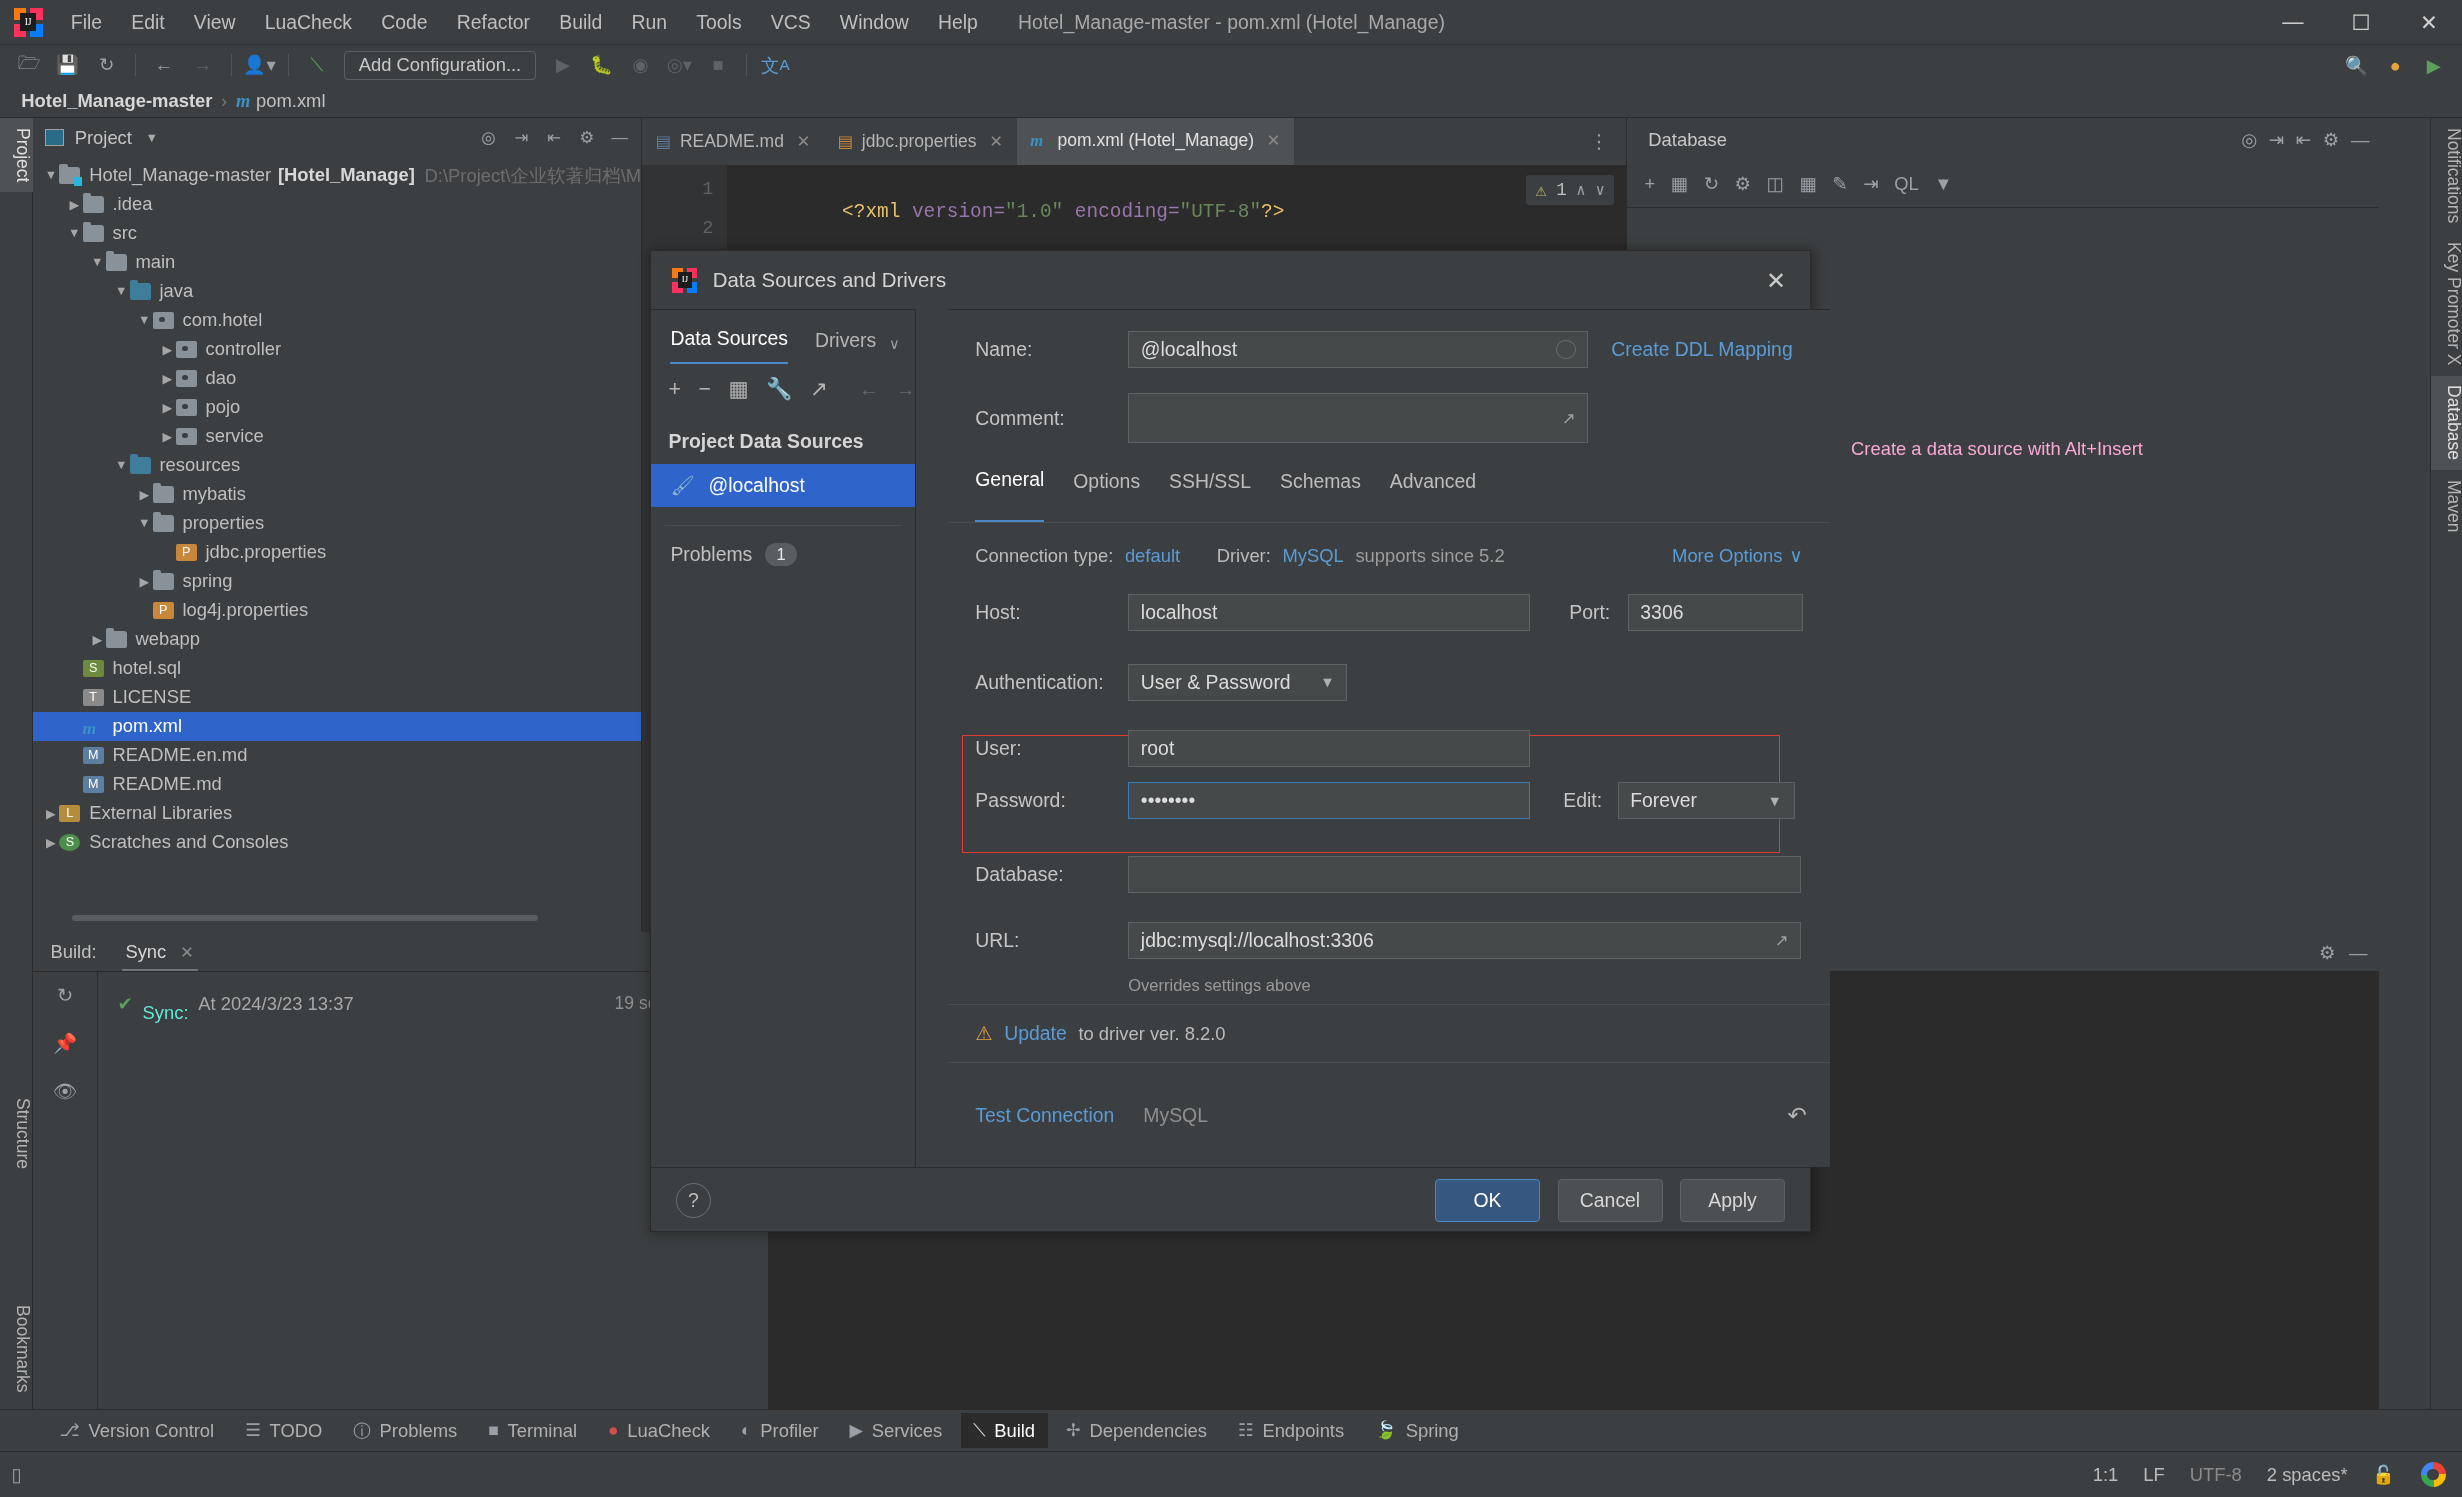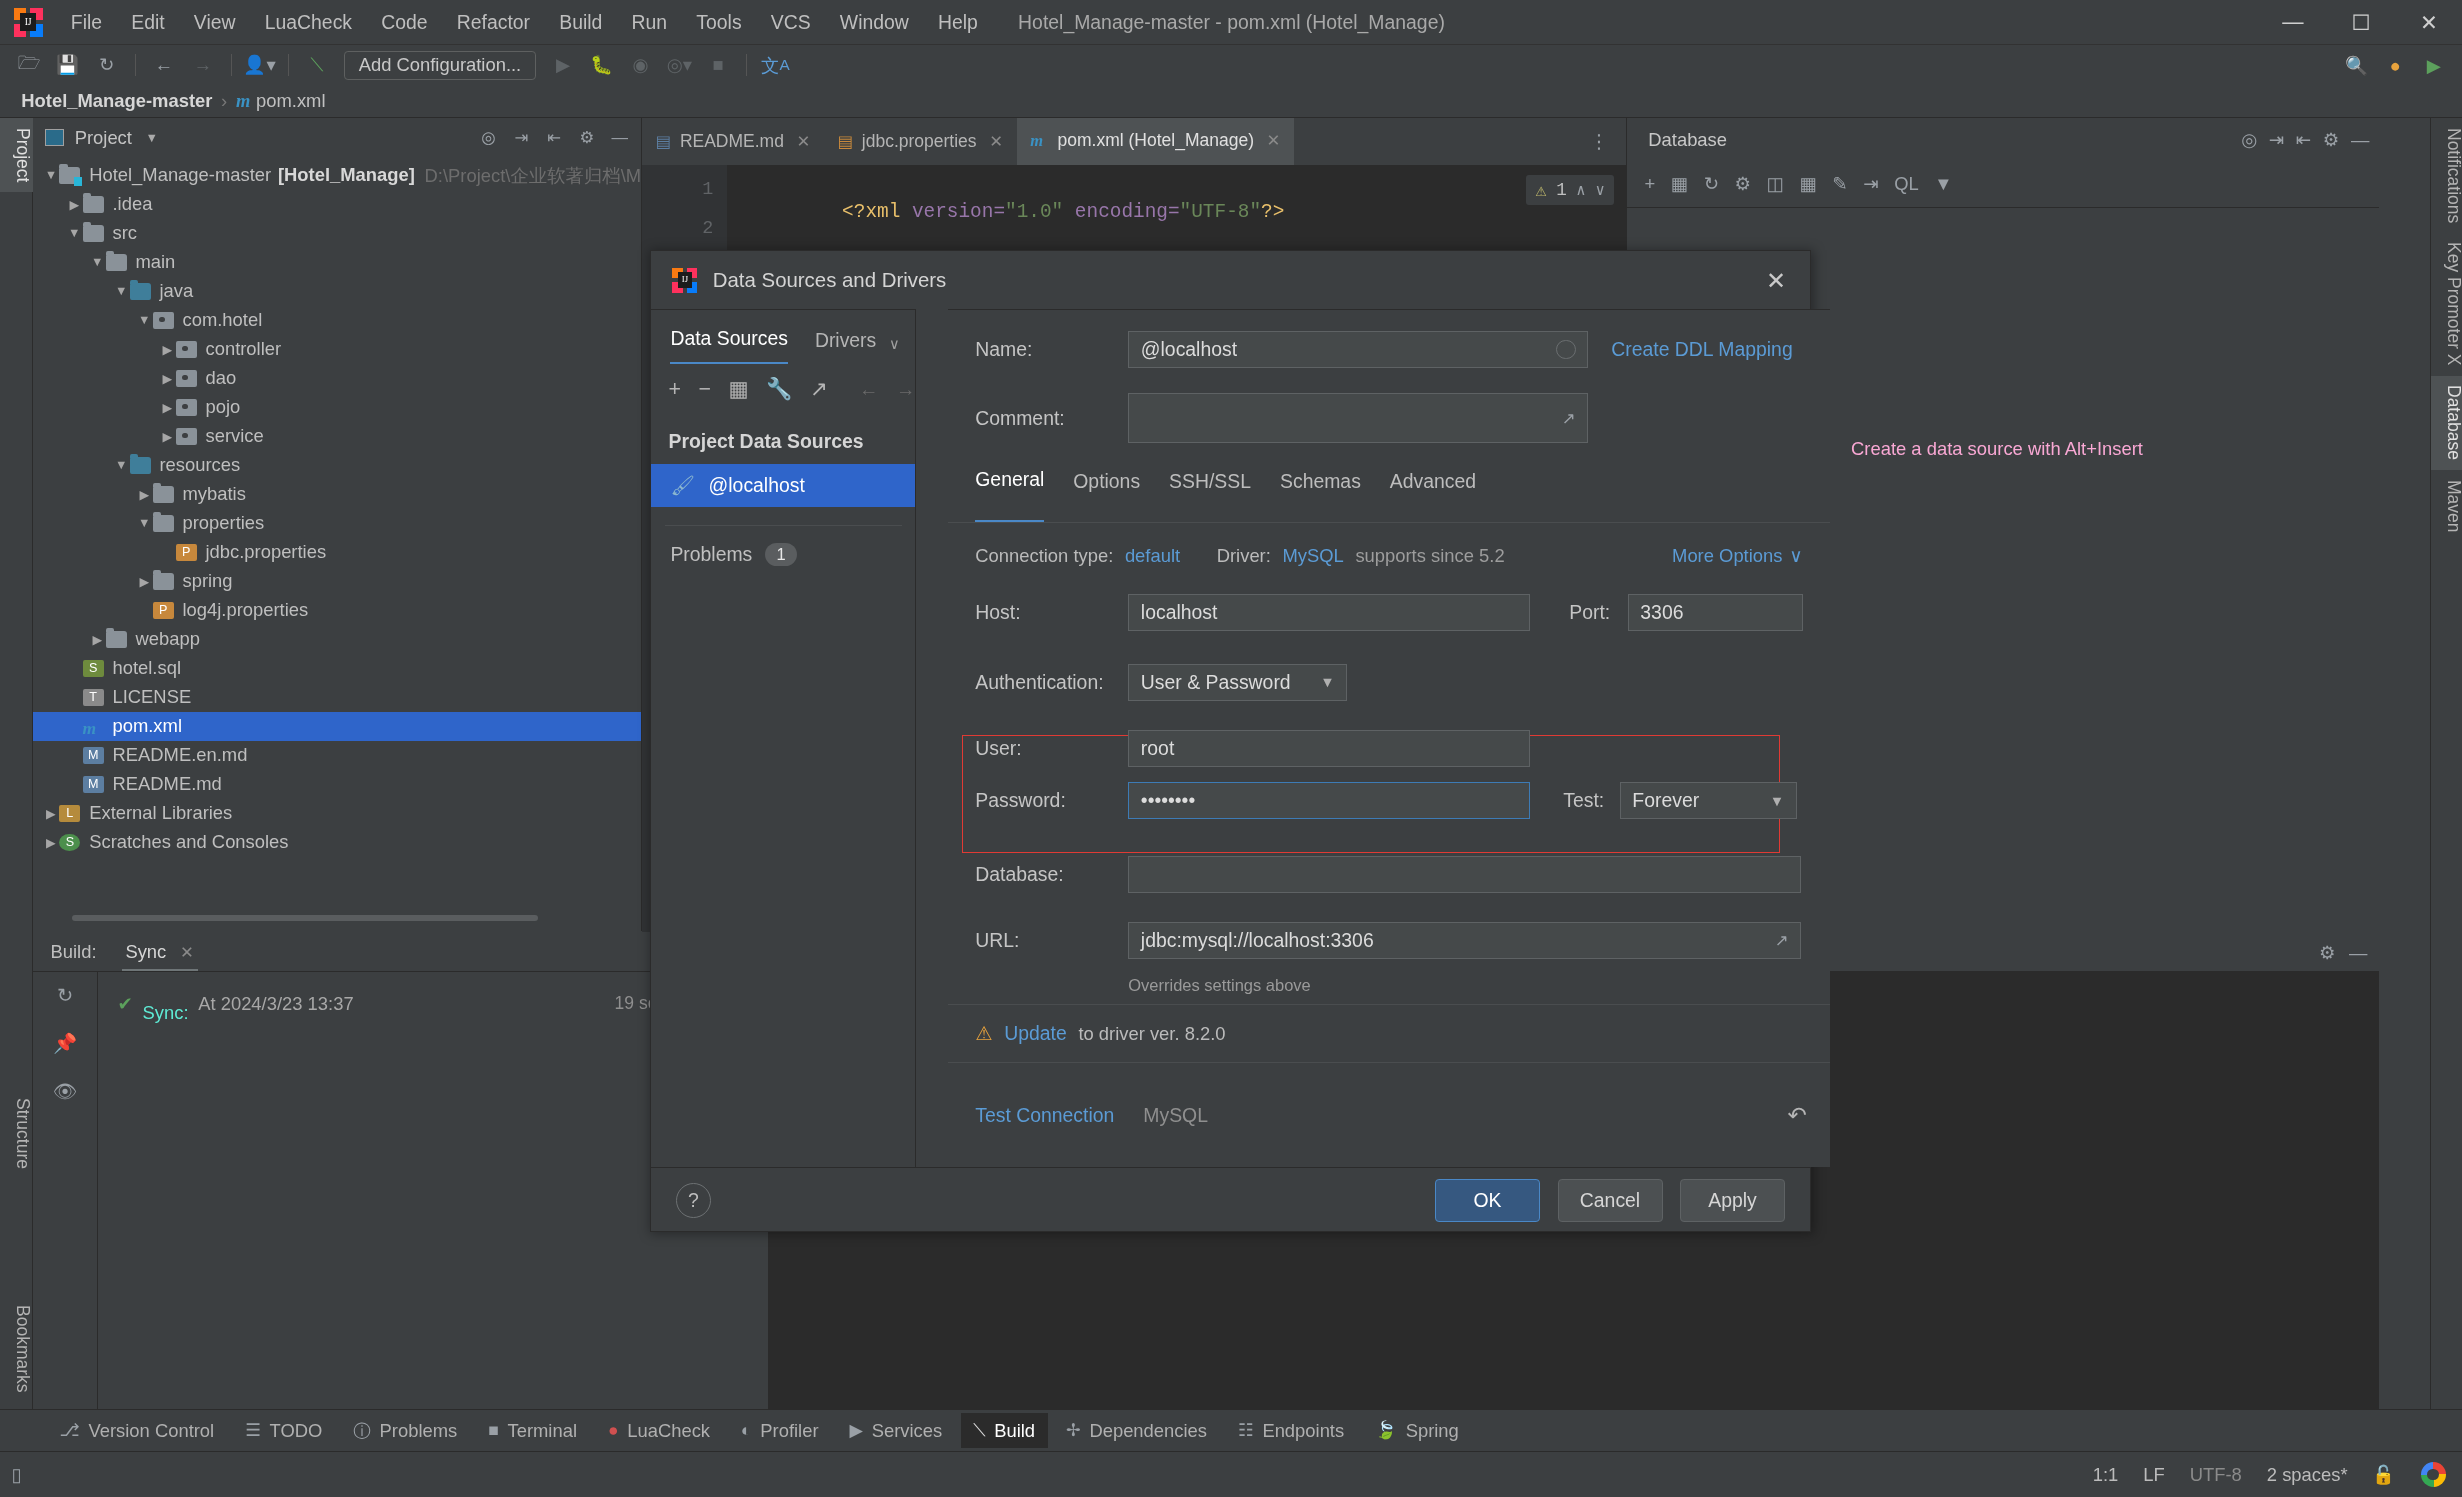--- a/index.html
+++ b/index.html
@@ -724,21 +724,21 @@
             <div class="finput" style="width:402px;">
               <span>root</span>
             </div>
           </div>
 
           <div class="fieldrow" style="margin-top:15.5px;">
             <span class="flabel">Password:</span>
             <div class="finput focus" style="width:402px;">
               <span>••••••••</span>
             </div>
-            <span style="margin-left:33px;font-size:19.4px;color:#c5c5c5;">Test:</span>
+            <span style="margin-left:33px;font-size:19.4px;color:#c5c5c5;">Edit:</span>
             <div class="finput" style="width:177px;margin-left:15.5px;justify-content:space-between;">
               <span>Forever</span>
               <span style="color:#b0b0b0;font-size:14.6px;">▼</span>
             </div>
           </div>
         </div>
 
         <div class="fieldrow" style="margin-top:37px;">
           <span class="flabel">Database:</span>
           <div class="finput" style="width:673px;">

